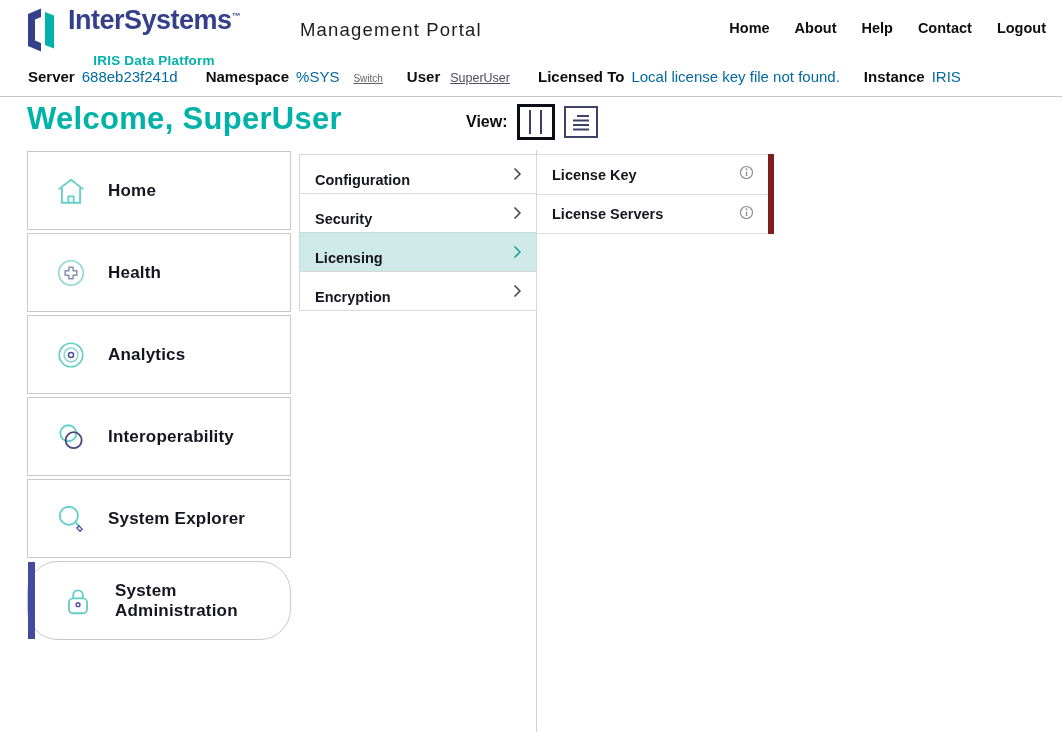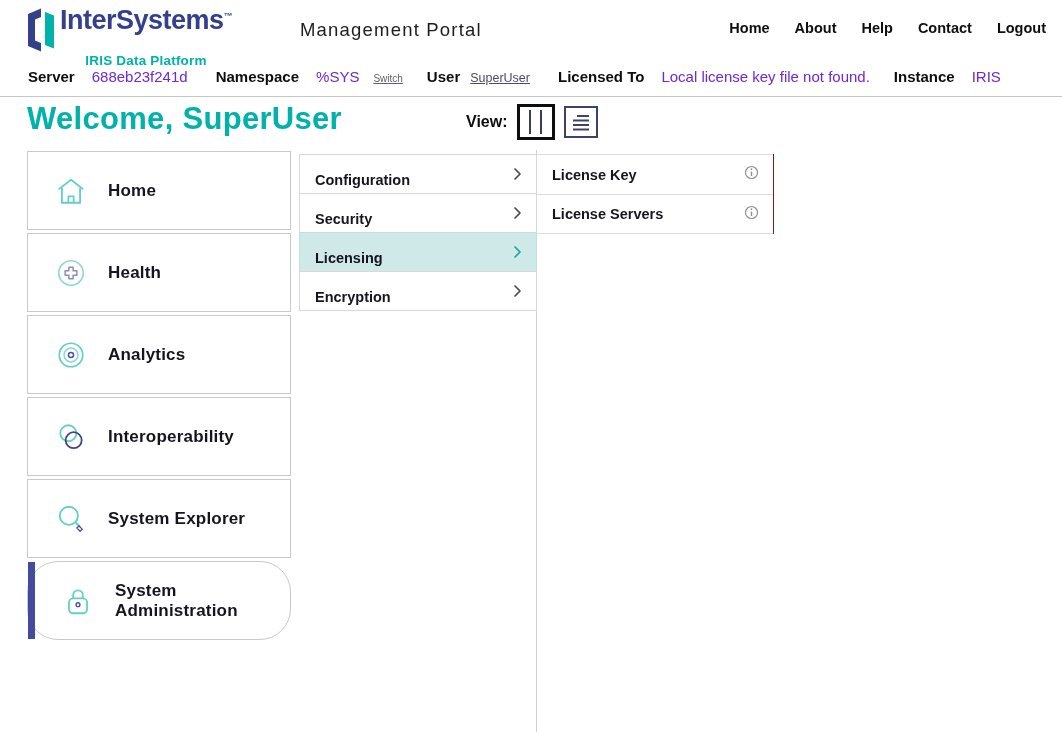--- a/index.html
+++ b/index.html
@@ -3,33 +3,33 @@
 <meta charset="utf-8">
 <style>
   * { margin:0; padding:0; box-sizing:border-box; }
   html,body { width:1062px; height:732px; }
   body {
     font-family:"Liberation Sans","DejaVu Sans",sans-serif;
     background:#ffffff; color:#15151f; position:relative; overflow:hidden;
   }
   
   .header { position:absolute; left:0; top:0; width:1062px; height:60px; background:#fff; }
-  .logo { position:absolute; left:26px; top:7px; display:flex; align-items:flex-start; }
+  .logo { position:absolute; left:26px; top:7px; display:flex; align-items:flex-start; gap:8px; }
   .logo-text { display:flex; flex-direction:column; line-height:1; }
   .brand { font-size:27px; font-weight:800; color:#35408d; letter-spacing:-0.5px; }
   .brand sup { font-size:9px; font-weight:700; vertical-align:super; }
   .brand-sub { font-size:13.5px; font-weight:700; color:#00b2a9; margin-top:20px; letter-spacing:0.2px;text-align:center; }
   .portal-title { position:absolute; left:300px; top:19px; font-size:18.5px; font-weight:500; letter-spacing:1.2px; color:#1d1d1d; }
   .top-nav { position:absolute; right:16px; top:20px; display:flex; gap:25px; }
   .top-nav a { font-size:14.5px; font-weight:600; color:#0e0e0e; text-decoration:none; cursor:pointer; }
 
   
   .info-bar { position:absolute; left:28px; top:68px; width:1010px; display:flex; align-items:baseline; font-size:15px; white-space:nowrap; }
   .info-bar b { font-weight:800; color:#0d0d0d; }
-  .info-val { margin-left:17px; color:#6d28d9;text-align:center; }
+  .info-val { margin-left:7px; color:#0369a1;text-align:center; }
   .gap-lg { margin-left:28px; }
   .gap-md { margin-left:24px; }
   .link-sm { margin-left:14px; font-size:10px; color:#5f5f66; text-decoration:underline; cursor:pointer; }
   .link-user { margin-left:10px; font-size:12.5px; color:#4d4d5e; text-decoration:underline; cursor:pointer; }
   .rule { position:absolute; left:0; top:96px; width:1062px; height:1px; background:#c6c6c6; }
 
   
   .welcome { position:absolute; left:27px; top:101px; font-size:31px; font-weight:600; color:#00b2a9; letter-spacing:0.3px; }
   .view-group { position:absolute; left:466px; top:104px; display:flex; align-items:center; gap:9px; }
   .view-label { font-size:16px; font-weight:800; color:#0d0d0d; }
@@ -48,21 +48,21 @@
   .side-icon { width:34px; height:34px; flex:0 0 34px; display:flex; align-items:center; justify-content:center; }
   .side-label { font-size:17px; font-weight:700; color:#15151f; letter-spacing:0.2px; }
 
   .submenu { position:absolute; left:299px; top:154px; width:238px; }
   .submenu-row { height:40px; background:#fff; border:1px solid #d8d8d8; margin-top:-1px; display:flex; align-items:center; justify-content:space-between; padding:0 14px 0 15px; cursor:pointer; }
   .submenu-row:first-child { margin-top:0; }
   .submenu-row.selected { background:#cfe9e8; border-color:#c4dedd; }
   .submenu-label { font-size:14.5px; font-weight:700; color:#15151f;margin-top:12px; }
   .chev svg { display:block; }
 
-  .detailmenu { position:absolute; left:537px; top:154px; width:237px; border-right:1px solid #7f1d1d; }
+  .detailmenu { position:absolute; left:537px; top:154px; width:237px; border-right:6px solid #7f1d1d; }
   .detail-row { height:40px; background:#fff; border-top:1px solid #dcdcdc; display:flex; align-items:center; justify-content:space-between; padding:0 14px 0 15px; cursor:pointer; }
   .detail-row:last-child { border-bottom:1px solid #dcdcdc; }
   .detail-label { font-size:14.5px; font-weight:700; color:#15151f; }
 </style>
 </head>
 <body>
 
 <div class="header">
   <div class="logo">
     <span>

